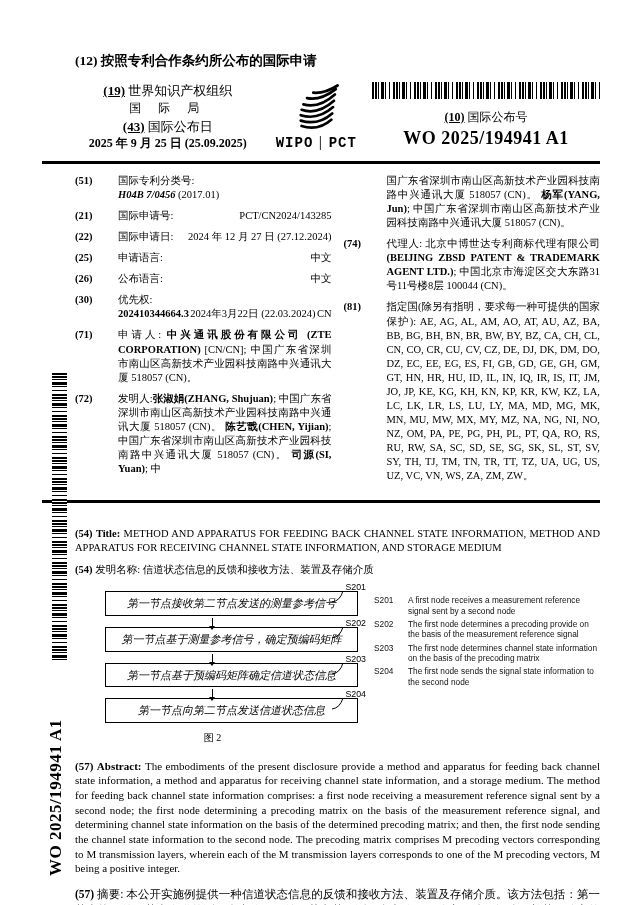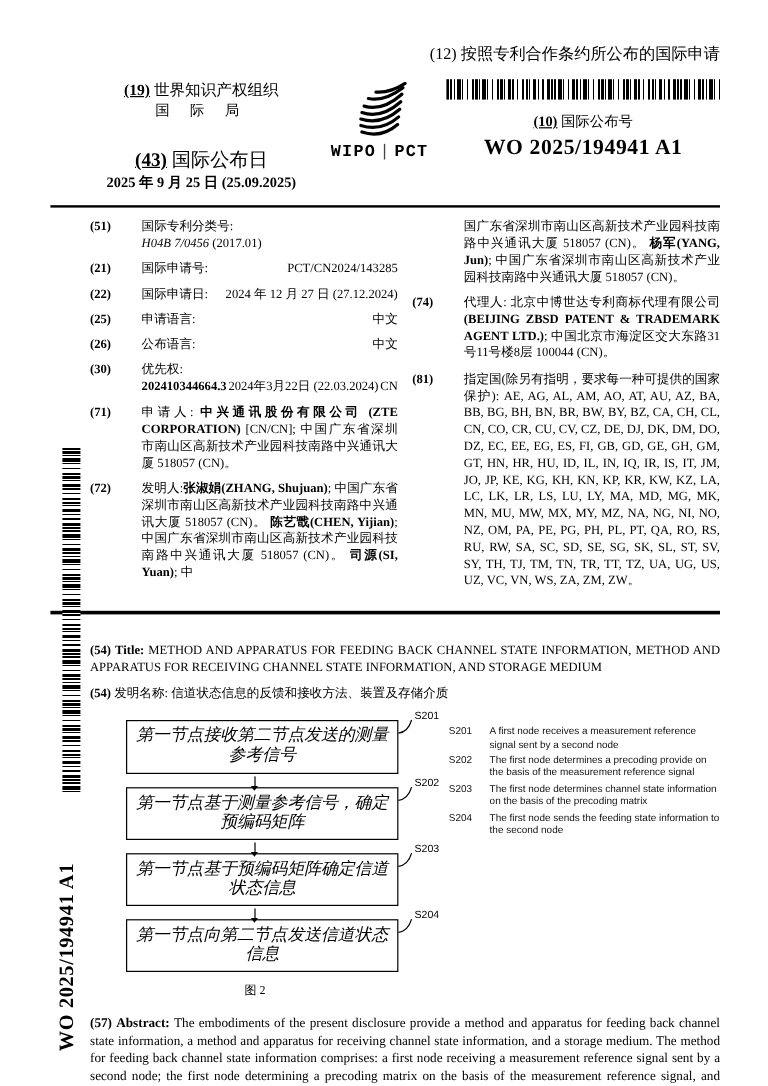--- a/index.html
+++ b/index.html
@@ -6,26 +6,26 @@
   .page{
     position:relative;
     width:640px;height:905px;
     background:#fff;
     color:#000;
     font-family:"Liberation Serif","DejaVu Serif",serif;
     overflow:hidden;
   }
   .content{margin:0 40px 0 75px;}
   
-  .doc-type{margin-top:36px;text-align:right;font-size:13.5px;font-weight:normal;}
+  .doc-type{margin-top:52px;text-align:left;font-size:13.5px;font-weight:bold;}
   .hdr{display:flex;margin-top:12px;align-items:flex-start;}
   .hdr-left{width:200px;text-align:center;line-height:1.35;}
   .hdr-left .org{font-size:13px;}
   .hdr-left .bureau{font-size:12px;letter-spacing:7px;}
-  .hdr-left .pdlabel{font-size:16px;margin-top:23px;}
+  .hdr-left .pdlabel{font-size:13px;margin-top:2px;}
   .hdr-left .pdvalue{font-size:12px;font-weight:bold;}
   .fnum-inline{font-weight:bold;text-decoration:underline;}
   .hdr-logo{width:120px;text-align:center;}
   .hdr-logo svg{display:block;margin:2px auto 0;}
   .logo-caption{font-size:14px;font-weight:bold;font-family:Liberation Mono, monospace;letter-spacing:1px;margin-top:3px;white-space:nowrap;}
   .logo-caption .sep{font-weight:normal;color:#444;padding:0 3px;}
   .hdr-right{flex:1;text-align:center;}
   .barcode-h{height:17px;width:228px;margin:0 0 10px auto;
     background:repeating-linear-gradient(90deg,#000 0 2px,#fff 2px 3px,#000 3px 5px,#fff 5px 6px,#000 6px 7px,#fff 7px 9px,#000 9px 12px,#fff 12px 13px,#000 13px 14px,#fff 14px 17px,#000 17px 18px,#fff 18px 21px);}
   .pnlabel{font-size:12px;}
@@ -33,30 +33,30 @@
   .rule{height:2.5px;background:#000;margin:10px 0 0 -33px;width:558px;}
   
   .bib{display:flex;gap:12px;margin-top:10px;font-size:10.5px;line-height:1.34;}
   .col{width:50%;}
   .field{display:grid;grid-template-columns:26px 1fr;column-gap:17px;margin-bottom:7px;}
   .fnum{font-weight:bold;white-space:nowrap;}
   .fbody{text-align:justify;}
   .kv{display:flex;justify-content:space-between;}
   .k3{display:flex;justify-content:space-between;}
   .bold{font-weight:bold;}
-  .bi{font-weight:normal;font-style:italic;}
+  .bi{font-weight:bold;font-style:italic;}
   
   .title-block{margin-top:24px;font-size:10.5px;line-height:1.35;text-align:justify;}
   .title-block p{margin:0 0 8px 0;}
   
   .figure{display:flex;margin:14px 0 4px 0;}
   .flowchart{width:215px;margin-left:30px;}
   .fc-row{position:relative;}
-  .fc-box{border:1.2px solid #000;width:227px;box-sizing:border-box;padding:5px 6px;
-    font-size:14px;font-style:italic;text-align:center;line-height:1.15;}
+  .fc-box{border:1.2px solid #000;width:253px;box-sizing:border-box;padding:5px 6px;
+    font-size:11px;font-style:italic;text-align:center;line-height:1.15;}
   .fc-tag{position:absolute;right:-46px;top:-9px;display:flex;align-items:flex-start;
     font-family:"Liberation Sans",sans-serif;font-size:8.8px;}
   .fc-tag svg{margin-top:6px;}
   .fc-arrow{width:1px;height:8px;background:#000;margin:2px auto 1px;position:relative;}
   .fc-arrow::after{content:"";position:absolute;left:-3px;bottom:-4px;
     border:3.5px solid transparent;border-top:4.5px solid #000;border-bottom:none;}
   .fc-caption{width:215px;text-align:center;font-size:10px;margin-top:8px;}
   .legend{flex:1;margin-left:54px;margin-top:4px;font-family:"Liberation Sans",sans-serif;
     font-size:8.3px;line-height:1.25;color:#111;}
   .legend-item{display:grid;grid-template-columns:30px 1fr;column-gap:4px;margin-bottom:3px;}
@@ -297,21 +297,21 @@
         <div class="legend-item">
           <span>S202</span>
           <span>The first node determines a precoding provide on the basis of the measurement reference signal</span>
         </div>
         <div class="legend-item">
           <span>S203</span>
           <span>The first node determines channel state information on the basis of the precoding matrix</span>
         </div>
         <div class="legend-item">
           <span>S204</span>
-          <span>The first node sends the feeding state information to the second node</span>
+          <span>The first node sends the signal state information to the second node</span>
         </div>
       </div>
     </div>
 
     <div class="abstract">
       <span class="bold">(57)</span>
       <span class="bold">Abstract: </span><span>The embodiments of the present disclosure provide a method and apparatus for feeding back channel state information, a method and apparatus for receiving channel state information, and a storage medium. The method for feeding back channel state information comprises: a first node receiving a measurement reference signal sent by a second node; the first node determining a precoding matrix on the basis of the measurement reference signal, and determining channel state information on the basis of the determined precoding matrix; and then, the first node sending the channel state information to the second node. The precoding matrix comprises M precoding vectors corresponding to M transmission layers, wherein each of the M transmission layers corresponds to one of the M precoding vectors, M being a positive integer.</span>
     </div>
 
     <div class="abstract-zh">

